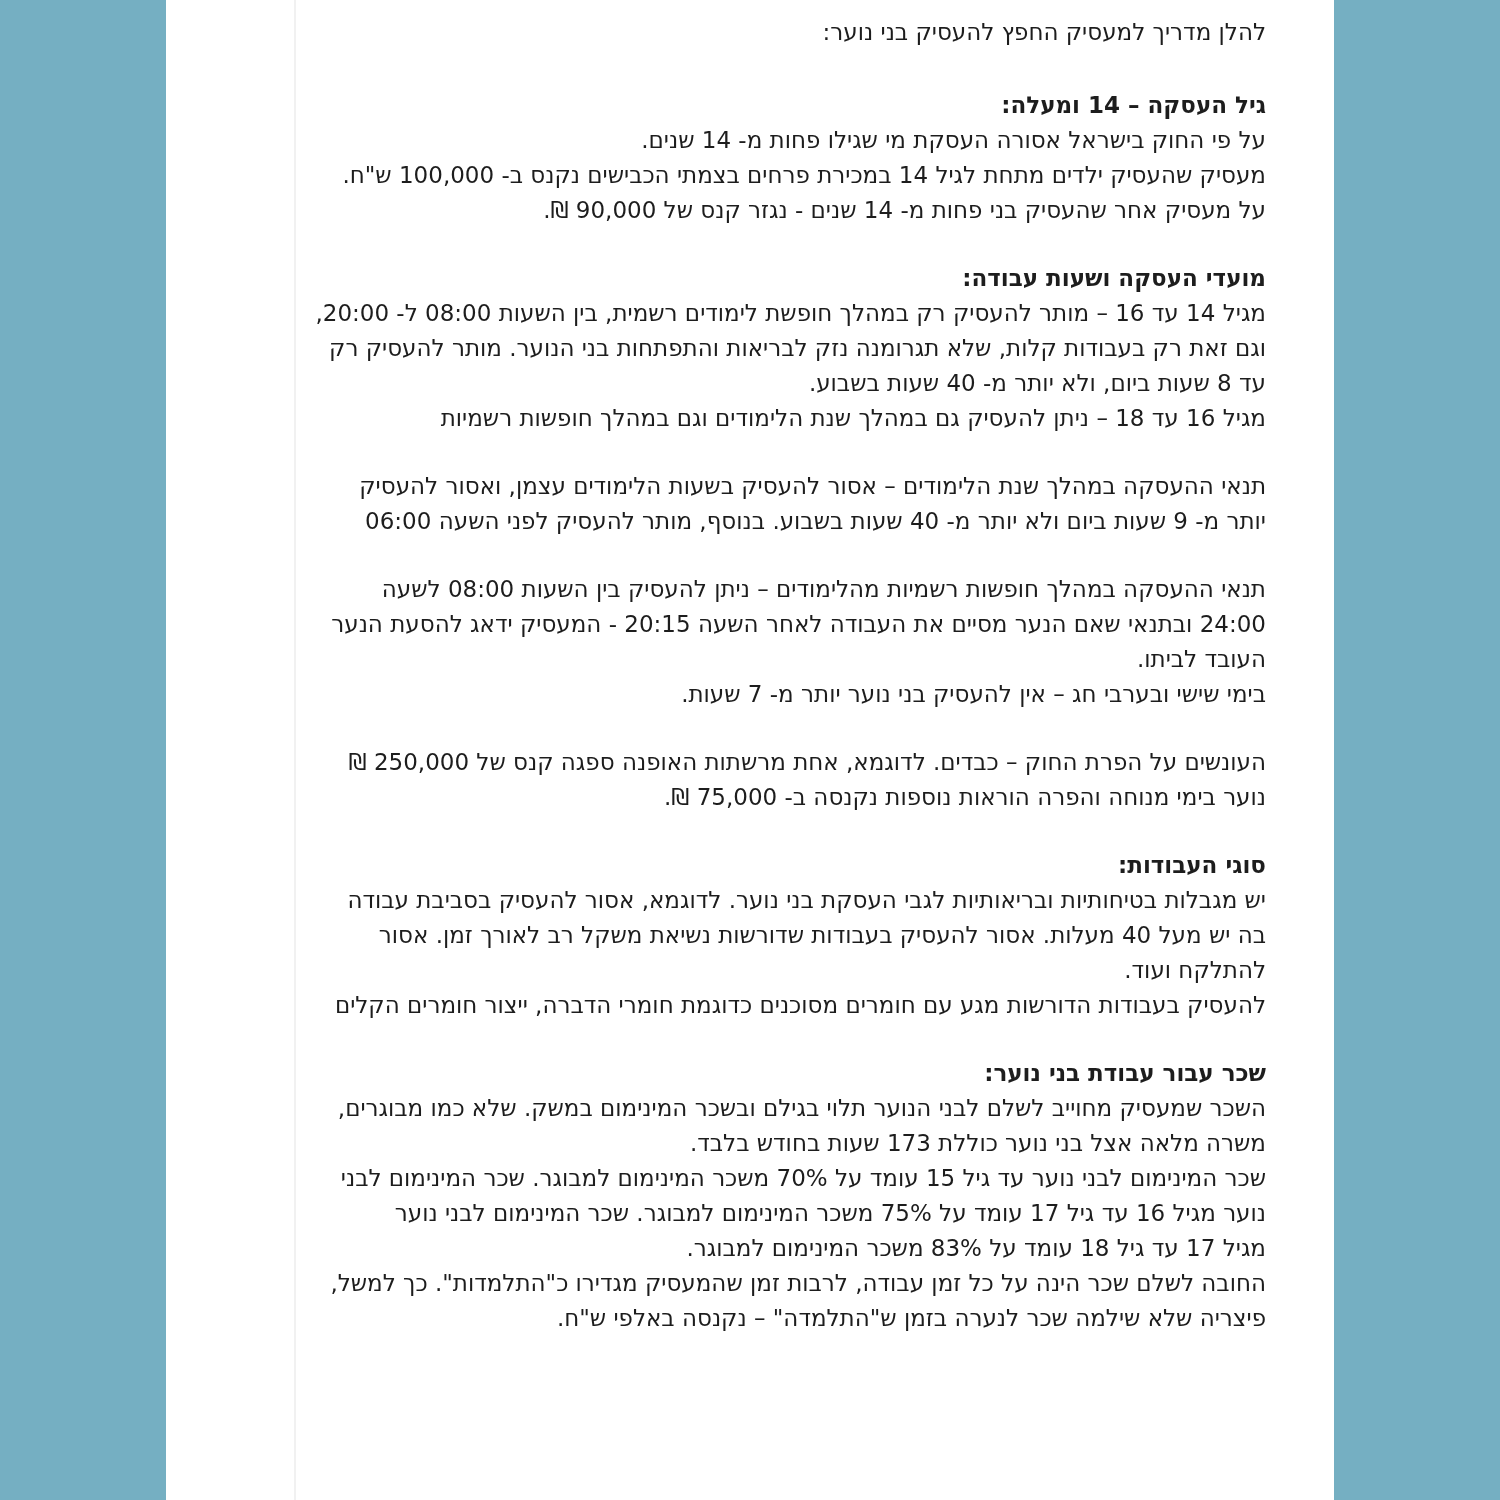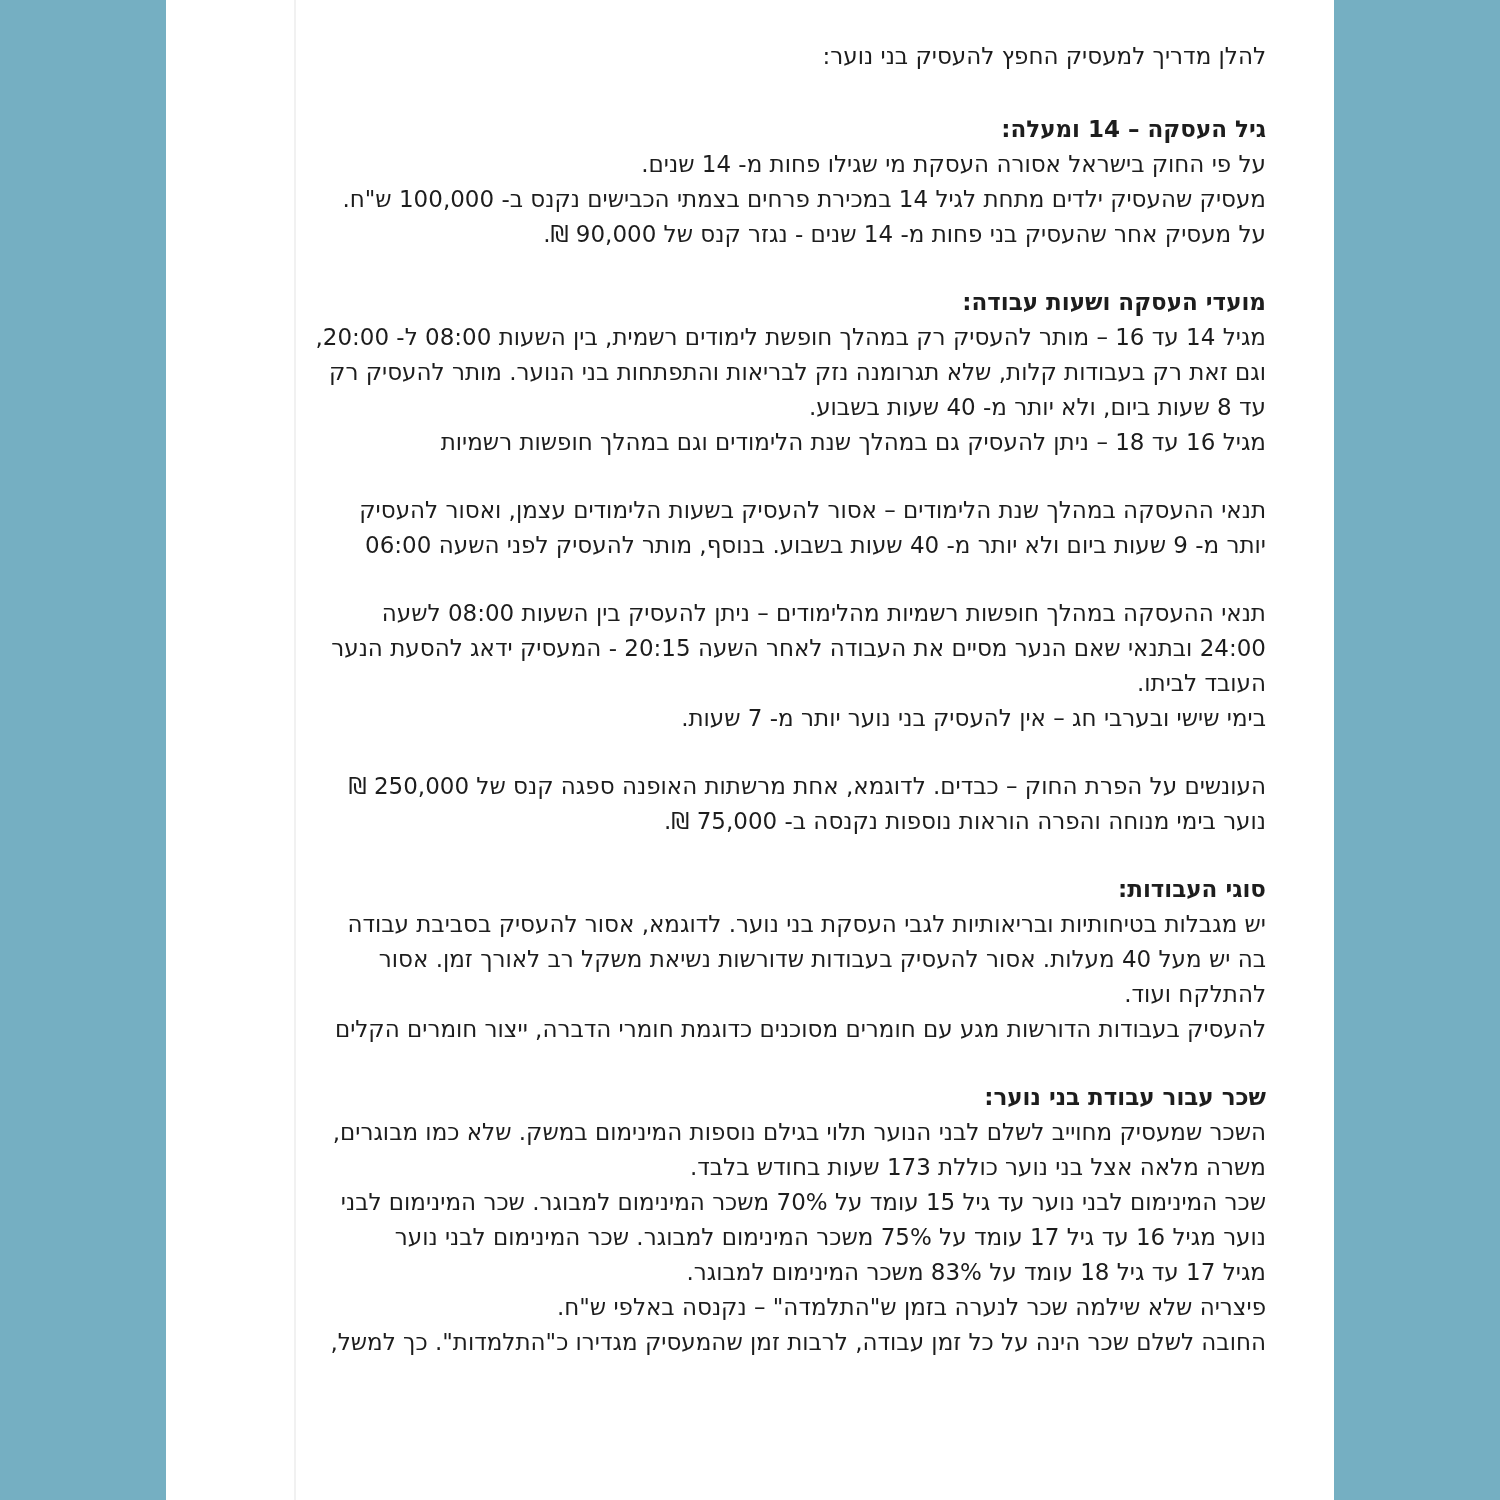--- a/index.html
+++ b/index.html
@@ -14,21 +14,21 @@
     font-family: "DejaVu Sans", "Liberation Sans", sans-serif;
     overflow: hidden;
   }
   .page {
     position: relative;
     margin: 0 auto;
     width: 1168px;
     height: 1500px;
     background: #ffffff;
     box-sizing: border-box;
-    padding: 39px 68px 0 90px;
+    padding: 15px 68px 0 90px;
   }
   .page-edge {
     position: absolute;
     left: 128px;
     top: 0;
     bottom: 0;
     width: 2px;
     background: #f1f1f1;
   }
   .text-block {
@@ -83,22 +83,22 @@
       </div>
       <div class="block">
         <div class="line heading">סוגי העבודות:</div>
         <div class="line">יש מגבלות בטיחותיות ובריאותיות לגבי העסקת בני נוער. לדוגמא, אסור להעסיק בסביבת עבודה</div>
         <div class="line">בה יש מעל 40 מעלות. אסור להעסיק בעבודות שדורשות נשיאת משקל רב לאורך זמן. אסור</div>
         <div class="line">להתלקח ועוד.</div>
         <div class="line">להעסיק בעבודות הדורשות מגע עם חומרים מסוכנים כדוגמת חומרי הדברה, ייצור חומרים הקלים</div>
       </div>
       <div class="block">
         <div class="line heading">שכר עבור עבודת בני נוער:</div>
-        <div class="line">השכר שמעסיק מחוייב לשלם לבני הנוער תלוי בגילם נוספות המינימום במשק. שלא כמו מבוגרים,</div>
+        <div class="line">השכר שמעסיק מחוייב לשלם לבני הנוער תלוי בגילם ובשכר המינימום במשק. שלא כמו מבוגרים,</div>
         <div class="line">משרה מלאה אצל בני נוער כוללת 173 שעות בחודש בלבד.</div>
         <div class="line">שכר המינימום לבני נוער עד גיל 15 עומד על 70% משכר המינימום למבוגר. שכר המינימום לבני</div>
         <div class="line">נוער מגיל 16 עד גיל 17 עומד על 75% משכר המינימום למבוגר. שכר המינימום לבני נוער</div>
         <div class="line">מגיל 17 עד גיל 18 עומד על 83% משכר המינימום למבוגר.</div>
+        <div class="line">החובה לשלם שכר הינה על כל זמן עבודה, לרבות זמן שהמעסיק מגדירו כ"התלמדות". כך למשל,</div>
         <div class="line">פיצריה שלא שילמה שכר לנערה בזמן ש"התלמדה" – נקנסה באלפי ש"ח.</div>
-        <div class="line">החובה לשלם שכר הינה על כל זמן עבודה, לרבות זמן שהמעסיק מגדירו כ"התלמדות". כך למשל,</div>
       </div>
     </div>
 </div>
 
 </body></html>

